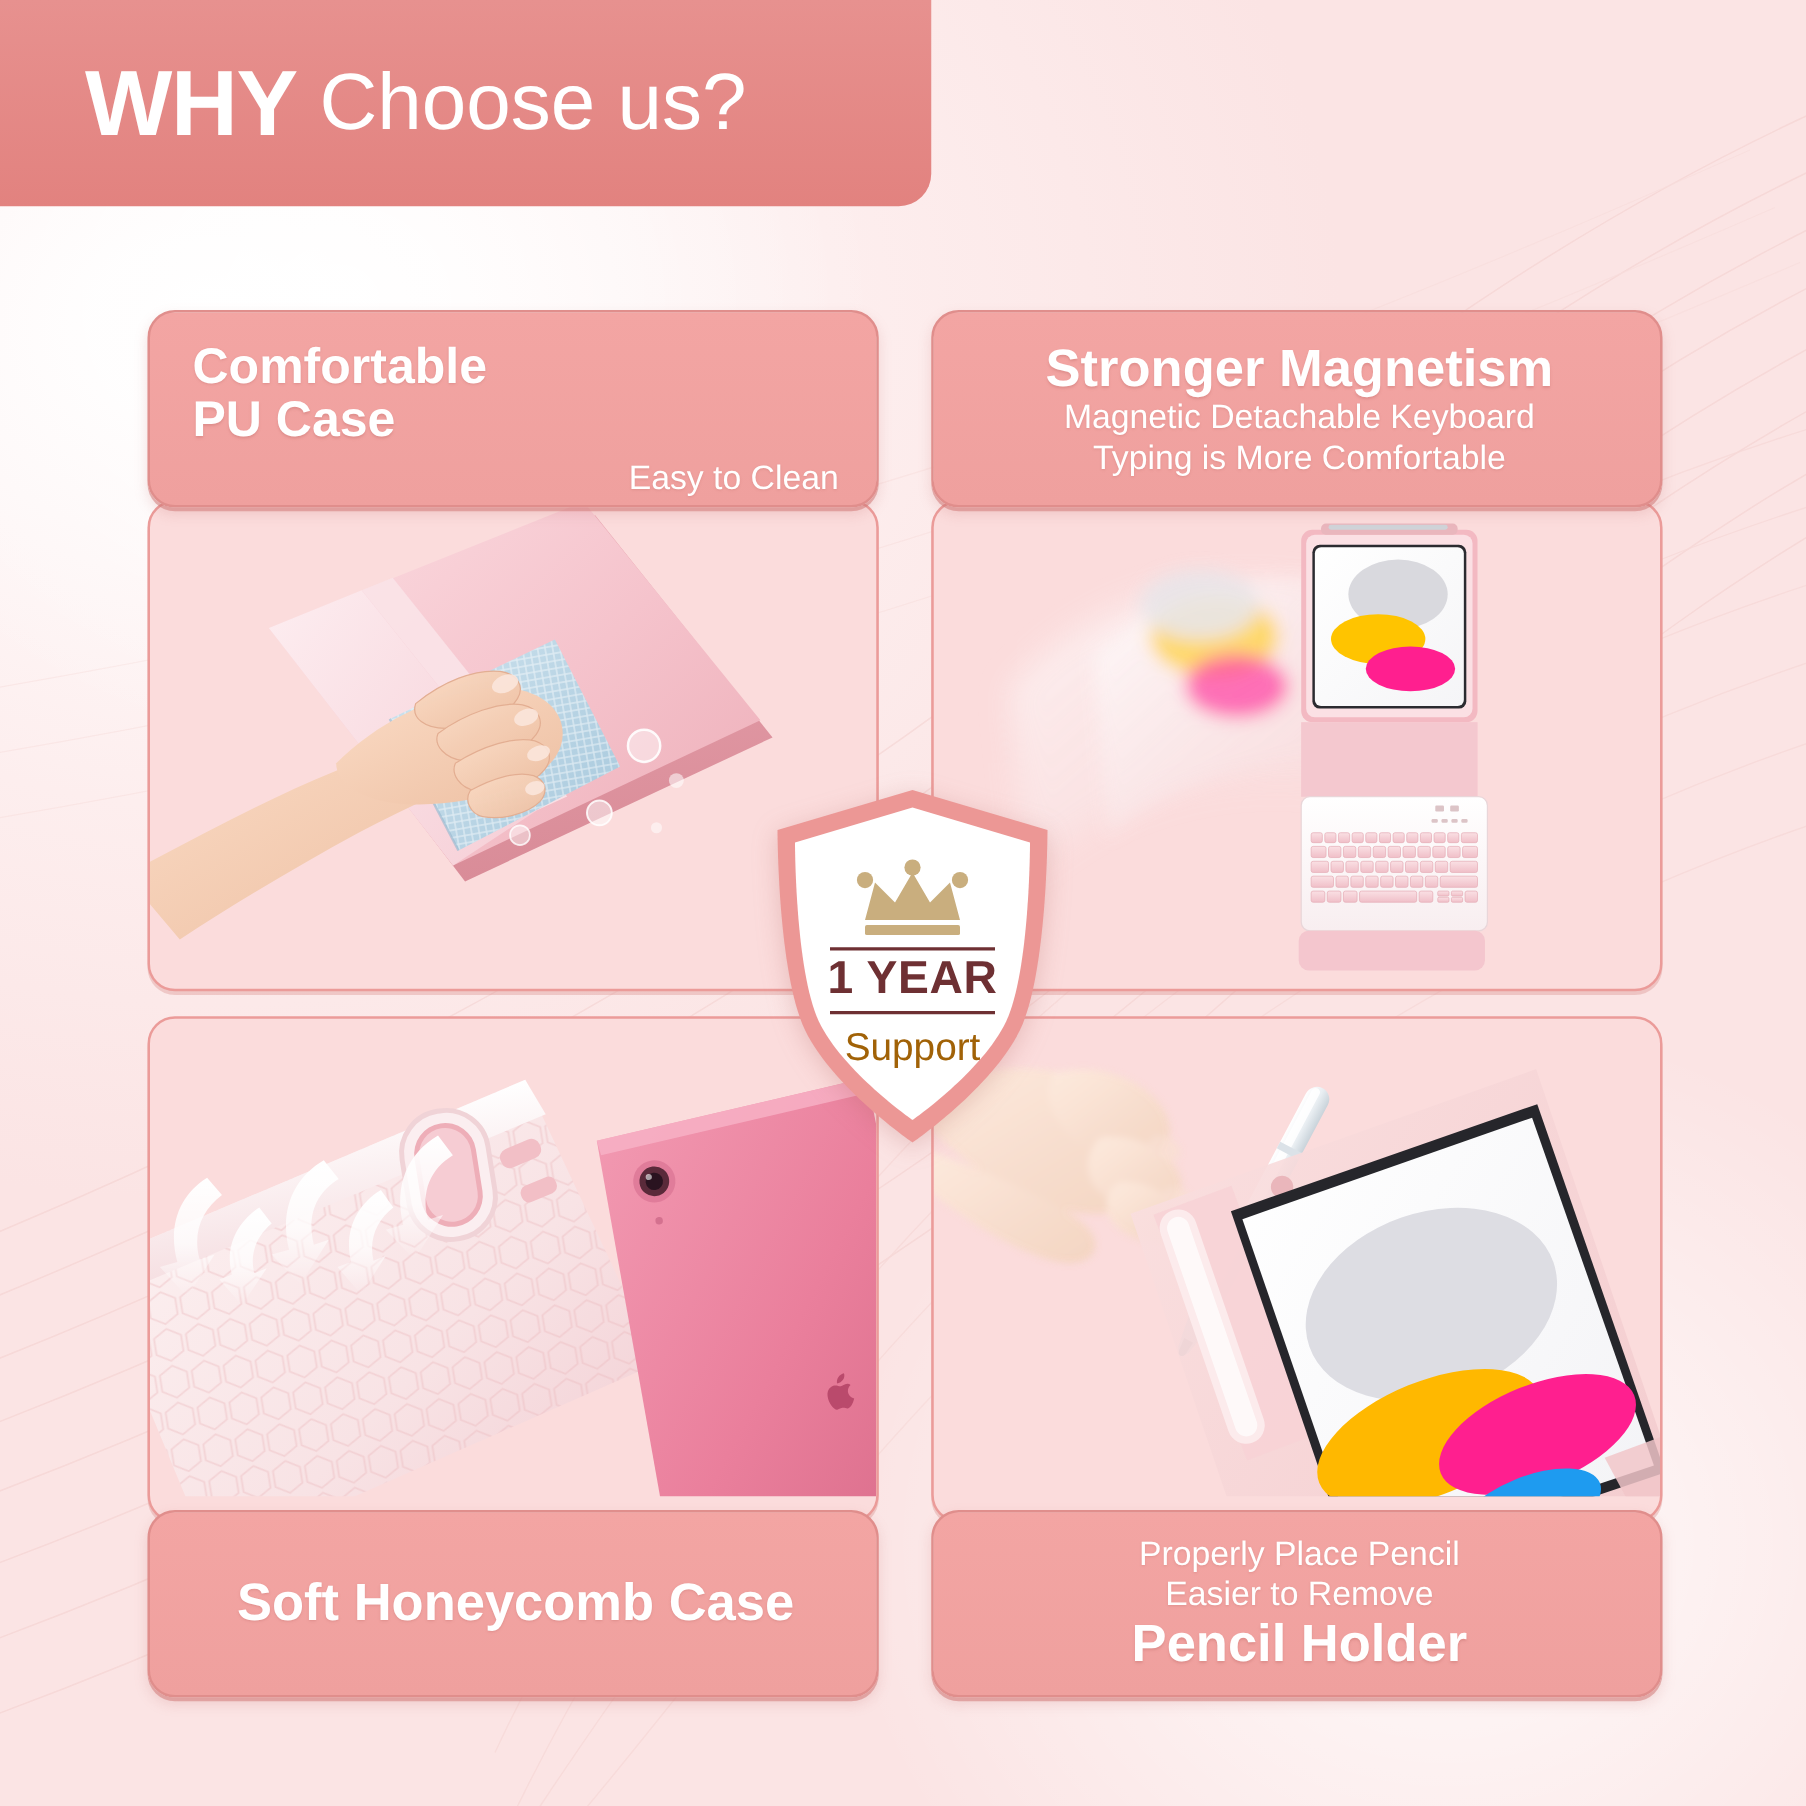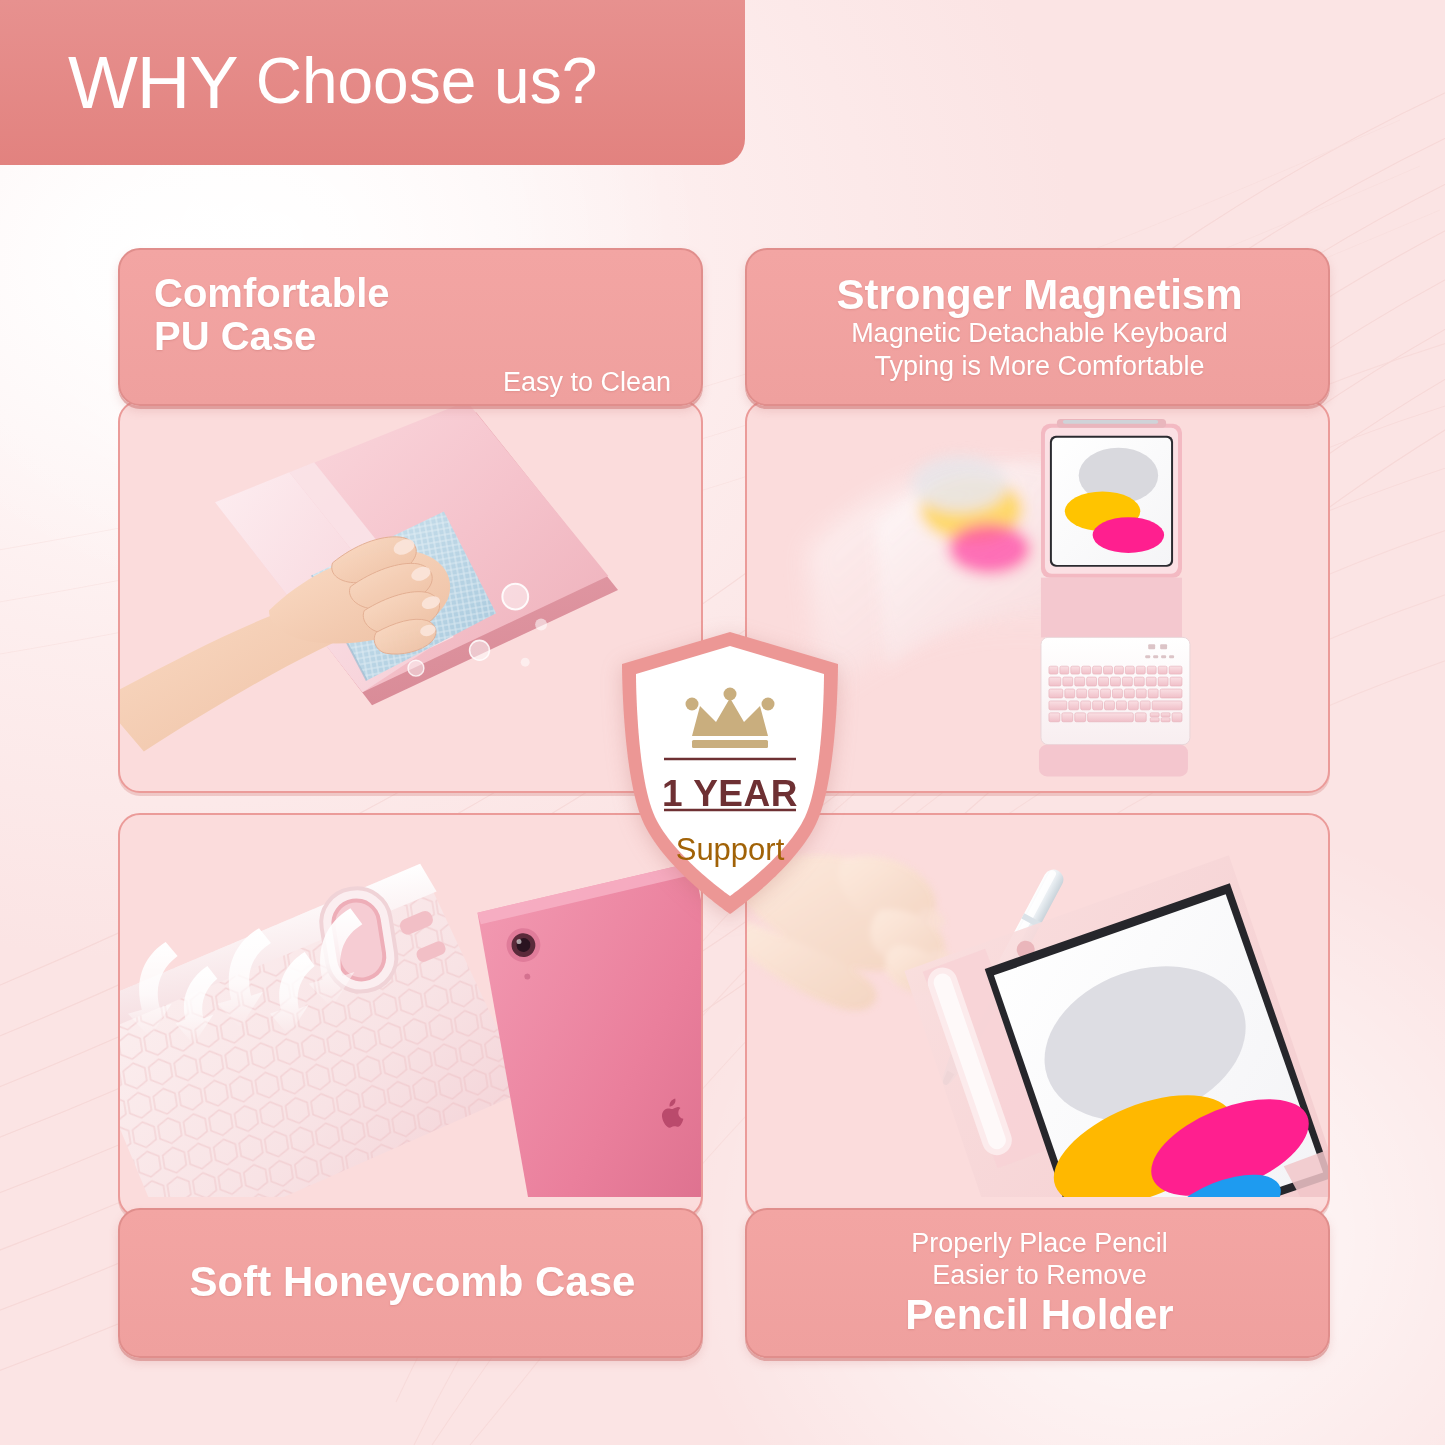--- a/index.html
+++ b/index.html
@@ -46,21 +46,21 @@
     background: linear-gradient(180deg, #e7918f 0%, #e2827f 100%);
     border-bottom-right-radius: 26px;
     display: flex;
     align-items: center;
     padding-left: 68px;
     z-index: 5;
   }
   .hdr-why {
     color: #ffffff;
     font-size: 74px;
-    font-weight: normal;
+    font-weight: bold;
     letter-spacing: -1px;
     line-height: 1;
   }
   .hdr-choose {
     color: #ffffff;
     font-size: 64px;
     font-weight: normal;
     line-height: 1;
     margin-left: 18px;
     padding-bottom: 3px;
@@ -134,21 +134,20 @@
     position: absolute;
     left: 616px; top: 628px;
     width: 228px; height: 290px;
     z-index: 20;
     filter: drop-shadow(0 4px 10px rgba(180,100,98,.28));
   }
   .shield-txt {
     position: absolute;
     left: 0; right: 0;
     text-align: center;
-    margin-top: 12px;
   }
   .shield-year {
     top: 133px;
     color: #6e3033;
     font-size: 37px;
     font-weight: bold;
     letter-spacing: .5px;
   }
   .shield-support {
     top: 192px;

